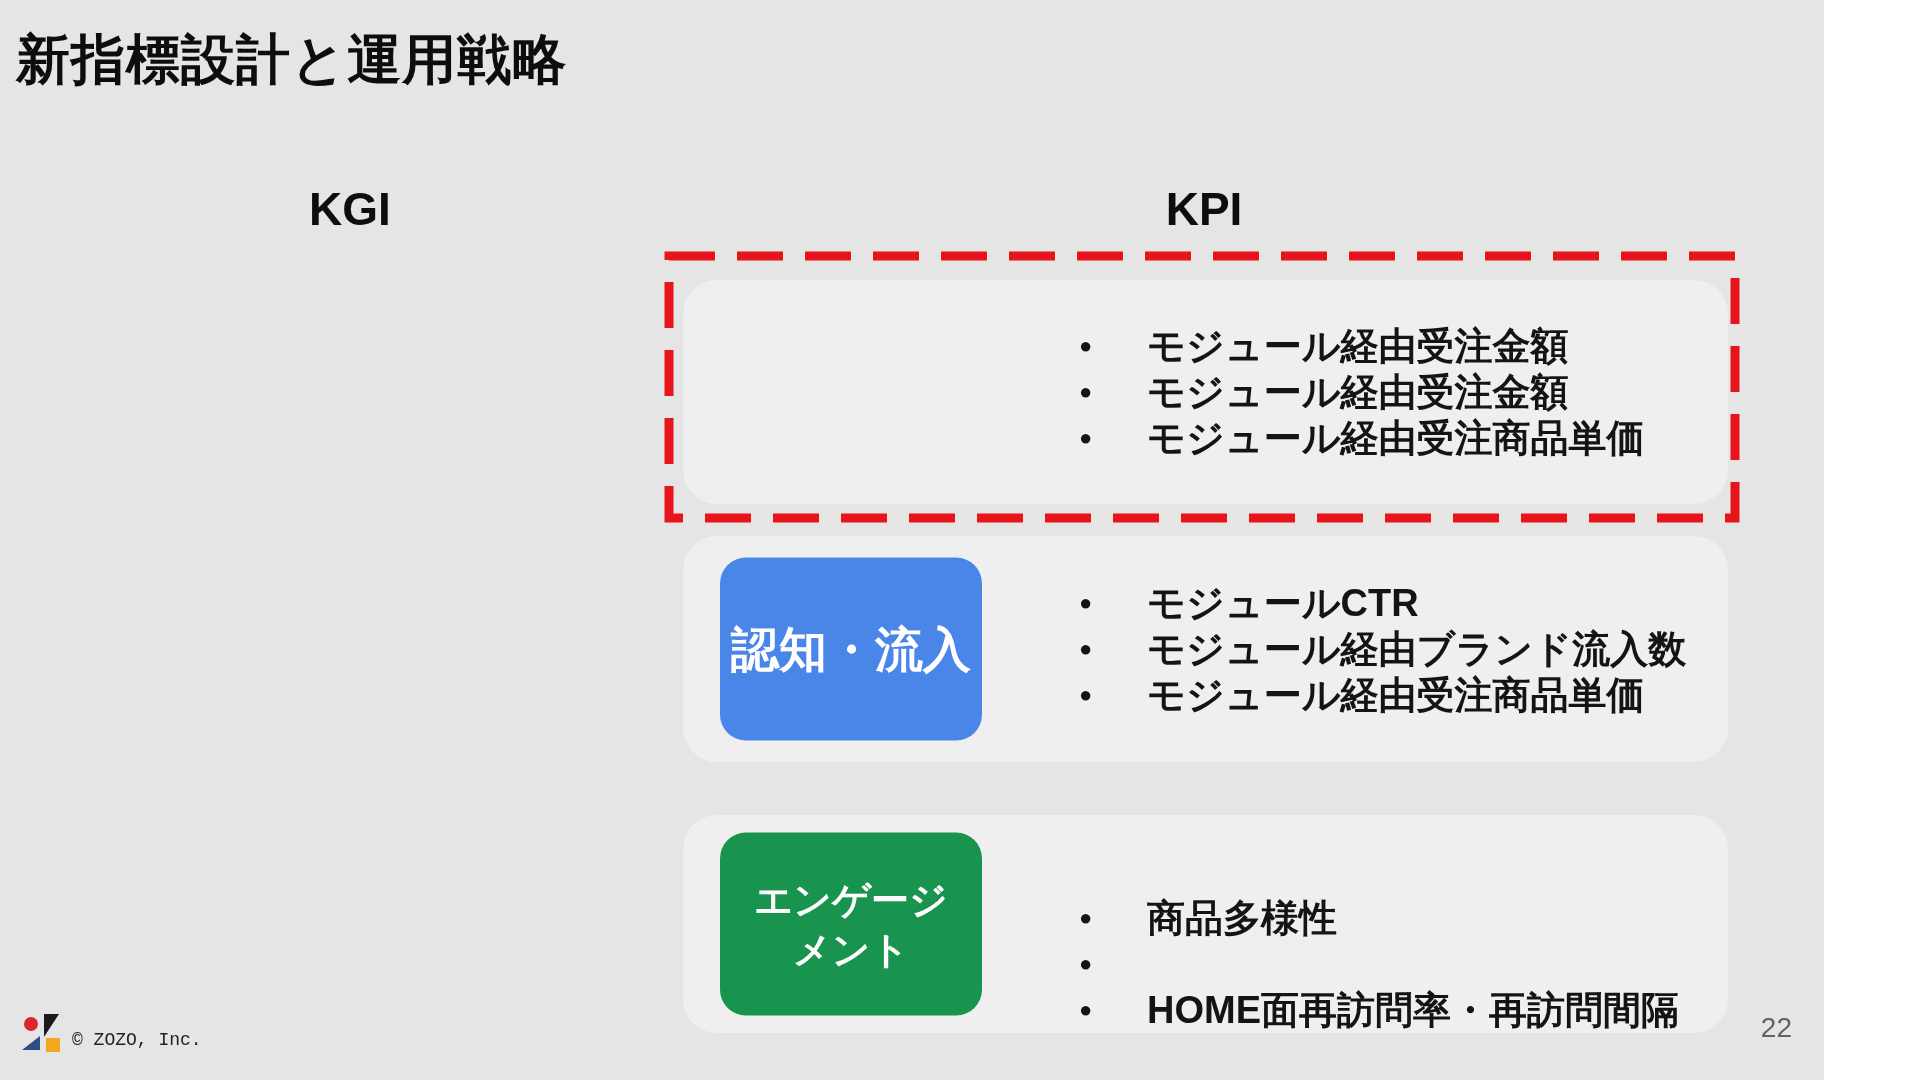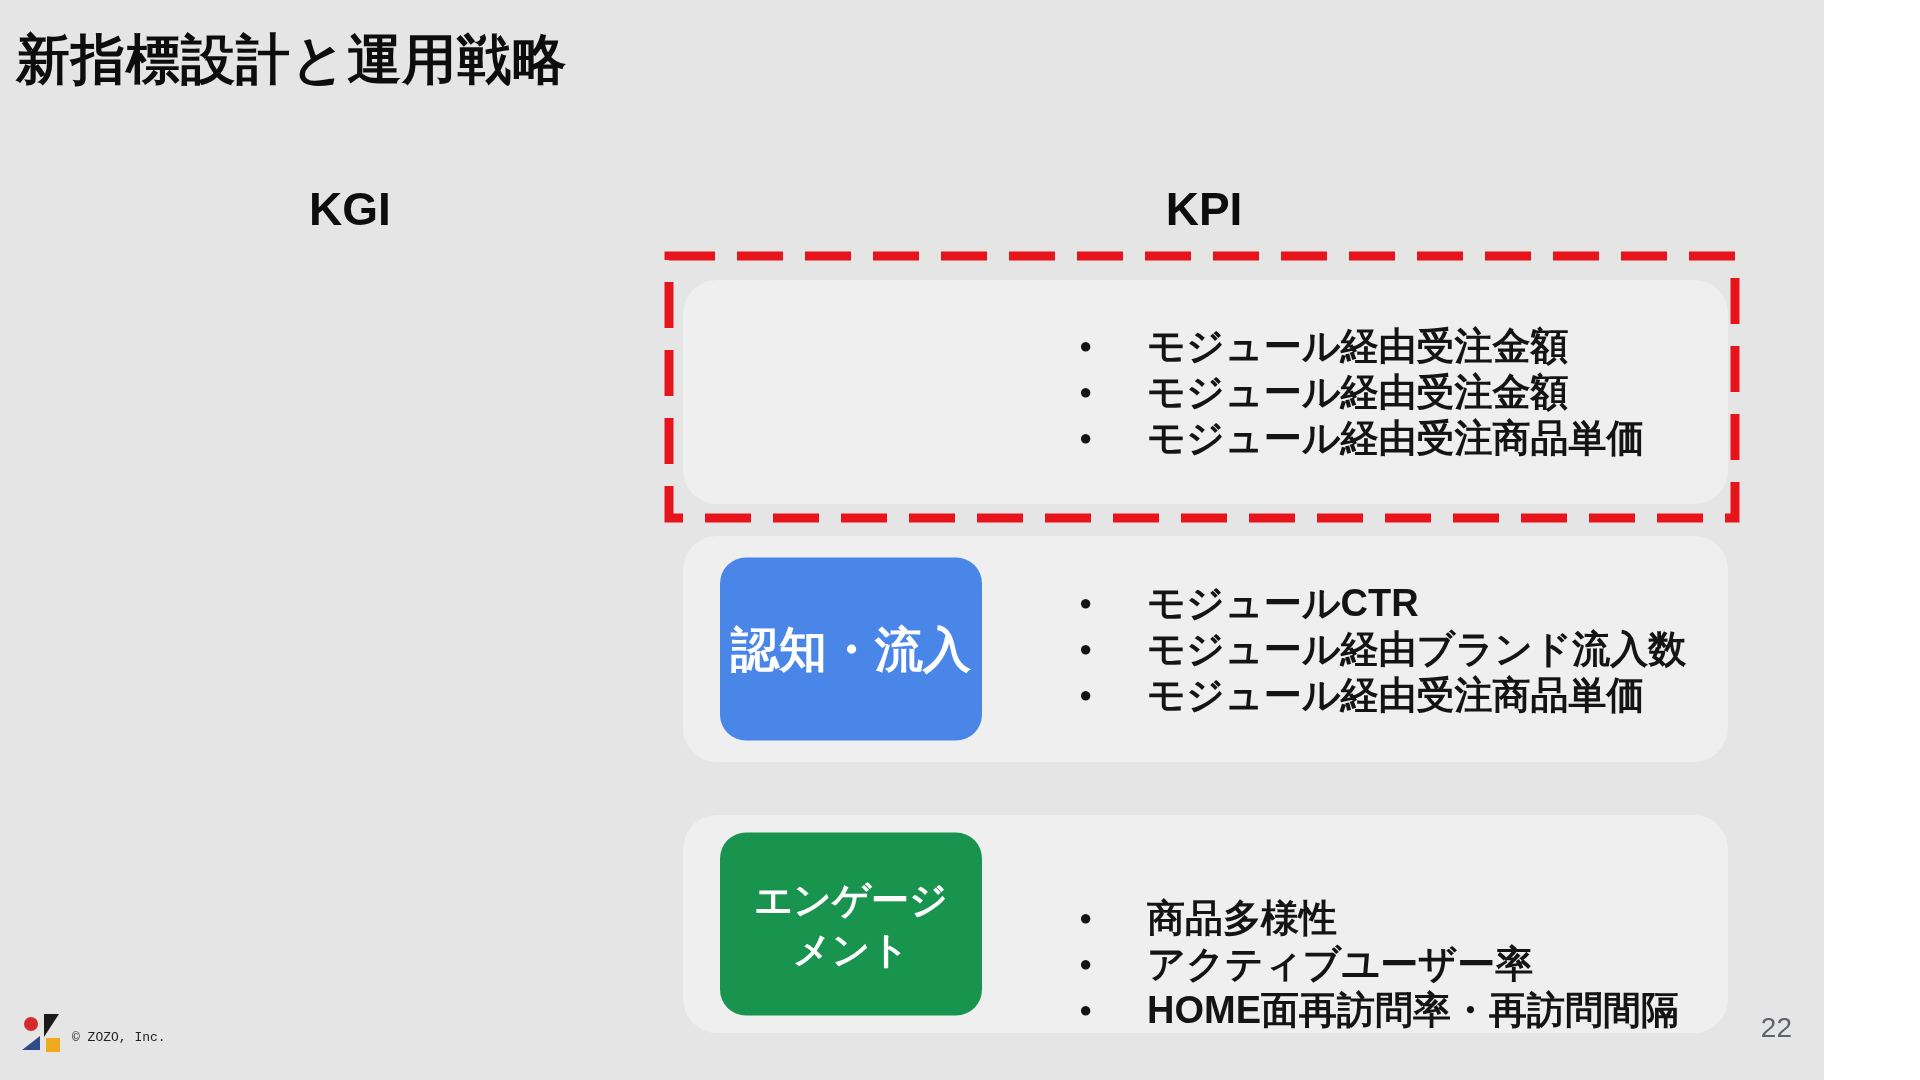--- a/index.html
+++ b/index.html
@@ -54,21 +54,21 @@
   .highlight-svg{position:absolute;left:0;top:0;pointer-events:none;}
   .footer-logo{position:absolute;left:22px;top:1014px;width:40px;height:40px;}
   .footer-logo .shape{position:absolute;}
   .logo-circle{left:2px;top:3px;width:14px;height:14px;border-radius:50%;}
   .logo-tri-top{left:22px;top:0;width:15px;height:23px;clip-path:polygon(0 0,100% 0,0 100%);}
   .logo-tri-bottom{left:0;top:22px;width:18px;height:14px;clip-path:polygon(100% 0,100% 100%,0 100%);}
   .logo-square{left:24px;top:24px;width:14px;height:14px;}
   .copyright{
     position:absolute;left:72px;top:1030px;
     font-family:"Liberation Mono","DejaVu Sans Mono",monospace;
-    font-size:13px;color:#222;
+    font-size:18px;color:#222;
   }
   .page-number{
     position:absolute;right:32px;top:1012px;
     font-size:28px;color:#5f6368;
   }
 </style>
 </head>
 <body>
 
 <div class="slide">
@@ -121,21 +121,20 @@
       <span class="badge-label">エンゲージ
 メント</span>
     </div>
     <ul class="items">
       <li>
         <span class="dot">●</span>
         <span>商品多様性</span>
       </li>
       <li>
         <span class="dot">●</span>
-        <span>アクティブユーザー率</span>
       </li>
       <li>
         <span class="dot">●</span>
         <span>HOME面再訪問率・再訪問間隔</span>
       </li>
     </ul>
   </div>
 
   <svg class="highlight-svg" width="1920" height="1080">
     <rect x="669" y="256" width="1066" height="262" fill="none" stroke-width="9" stroke-dasharray="46 22" style="stroke: rgb(232, 20, 27);"></rect>

